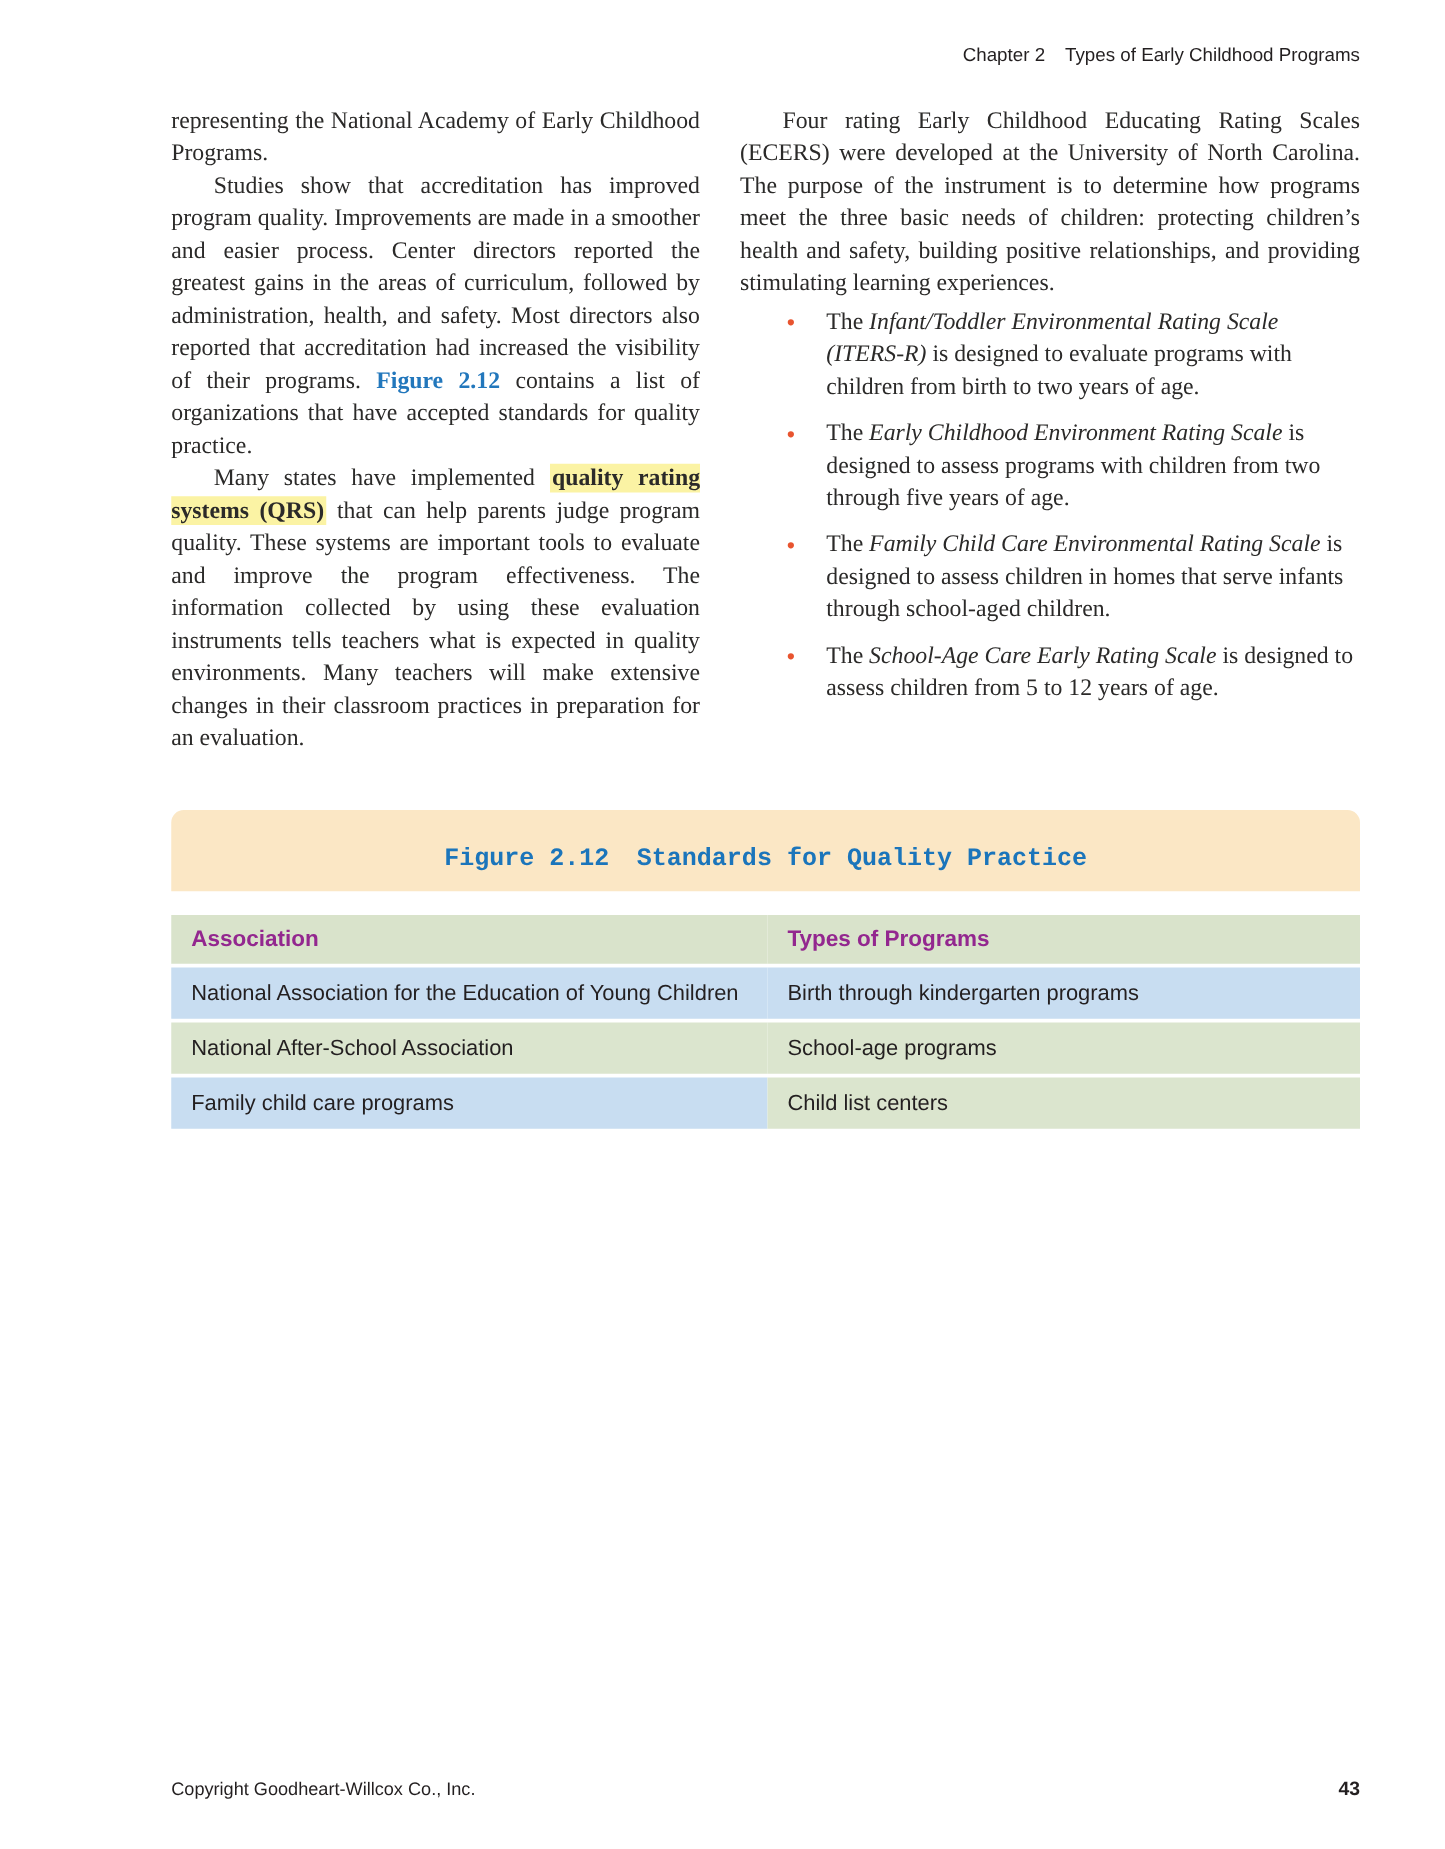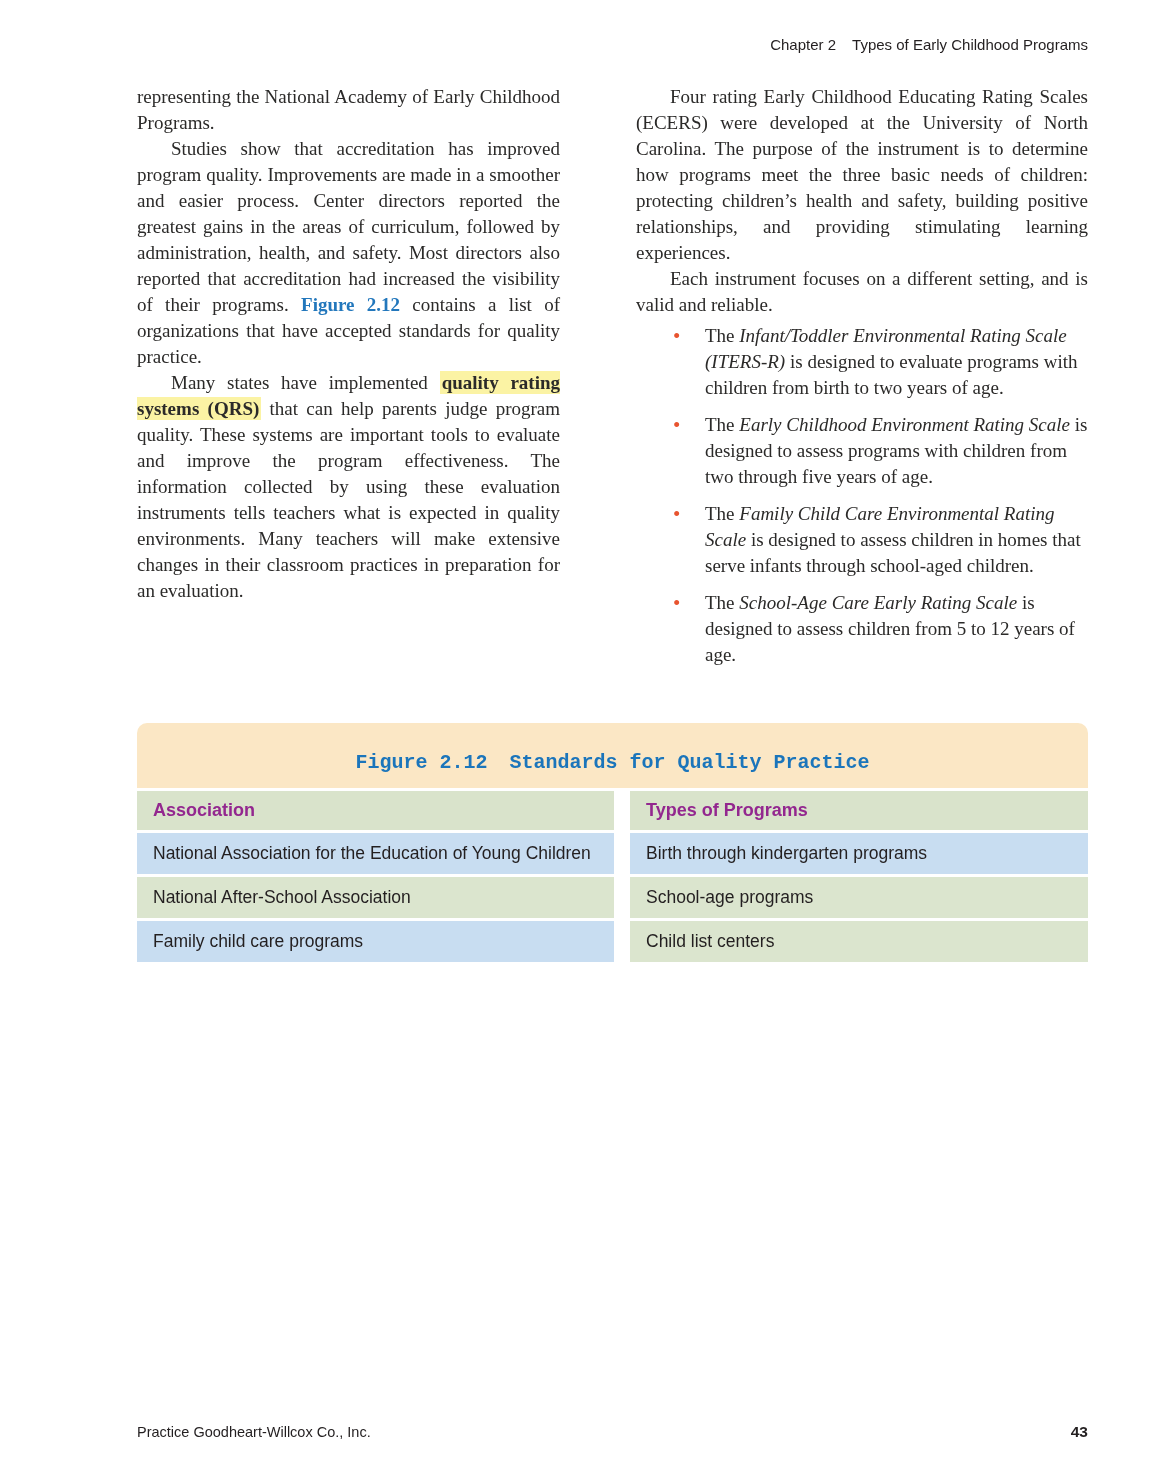--- a/index.html
+++ b/index.html
@@ -25,21 +25,21 @@
   .running-head .chap { margin-right: 16px; }
   .content {
     position: absolute;
     left: 137px;
     right: 68px;
     top: 84px;
   }
   .columns {
     display: grid;
     grid-template-columns: 423px 1fr;
-    column-gap: 76px;
+    column-gap: 32px;
   }
   .col p {
     font-size: 19px;
     line-height: 26px;
     text-align: justify;
   }
   p.indent { text-indent: 34px; }
   .figref {
     color: #2277bc;
     font-weight: 700;
@@ -87,22 +87,22 @@
     padding: 28px 0 14px 0;
     font-family: Liberation Mono, monospace;
     font-size: 20px;
     font-weight: 700;
     color: #1b75bb;
   }
   .fig-titlebar .fig-label { margin-right: 22px; }
   .fig-table {
     display: grid;
     grid-template-columns: 477px 1fr;
-    gap: 3px 16px;
-    margin-top: 3px;
+    gap: 3px 0;
+    margin-top: 19px;
     font-family: "Liberation Sans", sans-serif;
     font-size: 17.5px;
     color: #231f20;
   }
   .cell {
     display: flex;
     align-items: center;
     padding: 9px 14px 9px 16px;
     line-height: 23px;
   }
@@ -144,21 +144,20 @@
     <div class="columns">
 
       <div class="col">
         <p>representing the National Academy of Early Childhood Programs.</p>
         <p class="indent"><span>Studies show that accreditation has improved program quality. Improvements are made in a smoother and easier process. Center directors reported the greatest gains in the areas of curriculum, followed by administration, health, and safety. Most directors also reported that accreditation had increased the visibility of their programs. </span><a class="figref">Figure 2.12</a><span> contains a list of organizations that have accepted standards for quality practice.</span></p>
         <p class="indent"><span>Many states have implemented </span><span class="highlight">quality rating systems (QRS)</span><span> that can help parents judge program quality. These systems are important tools to evaluate and improve the program effectiveness. The information collected by using these evaluation instruments tells teachers what is expected in quality environments. Many teachers will make extensive changes in their classroom practices in preparation for an evaluation.</span></p>
       </div>
 
       <div class="col">
         <p class="indent">Four rating Early Childhood Educating Rating Scales (ECERS) were developed at the University of North Carolina. The purpose of the instrument is to determine how programs meet the three basic needs of children: protecting children’s health and safety, building positive relationships, and providing stimulating learning experiences.</p>
-        <p class="indent">Each instrument focuses on a different setting, and is valid and reliable.</p>
         <ul class="scales">
           <li>
             <span class="bullet">•</span><span>The </span><em>Infant/Toddler Environmental Rating Scale (ITERS-R)</em><span> is designed to evaluate programs with children from birth to two years of age.</span>
           </li>
           <li>
             <span class="bullet">•</span><span>The </span><em>Early Childhood Environment Rating Scale</em><span> is designed to assess programs with children from two through five years of age.</span>
           </li>
           <li>
             <span class="bullet">•</span><span>The </span><em>Family Child Care Environmental Rating Scale</em><span> is designed to assess children in homes that serve infants through school-aged children.</span>
           </li>
@@ -186,17 +185,17 @@
 
         <div class="cell blue">Family child care programs</div>
 
         <div class="cell green">Child list centers</div>
       </div>
     </div>
 
   </div>
 
   <div class="footer">
-    <span>Practice Goodheart-Willcox Co., Inc.</span>
+    <span>Copyright Goodheart-Willcox Co., Inc.</span>
     <span class="pagenum">43</span>
   </div>
 
 </div>
 
 </body></html>

